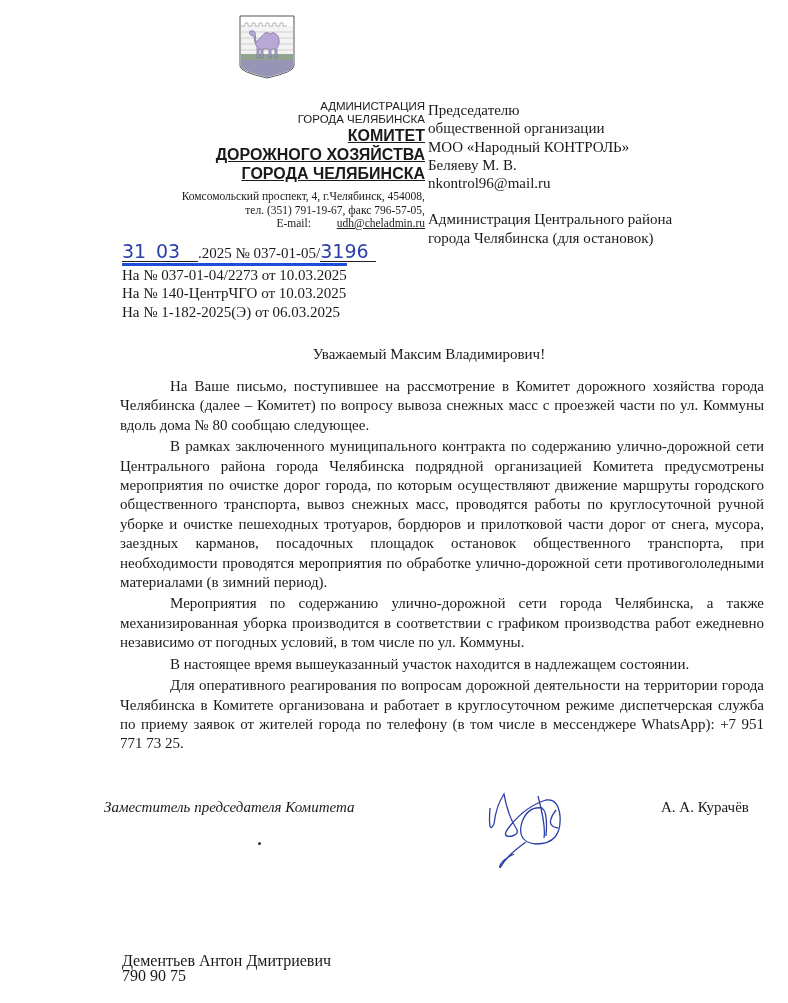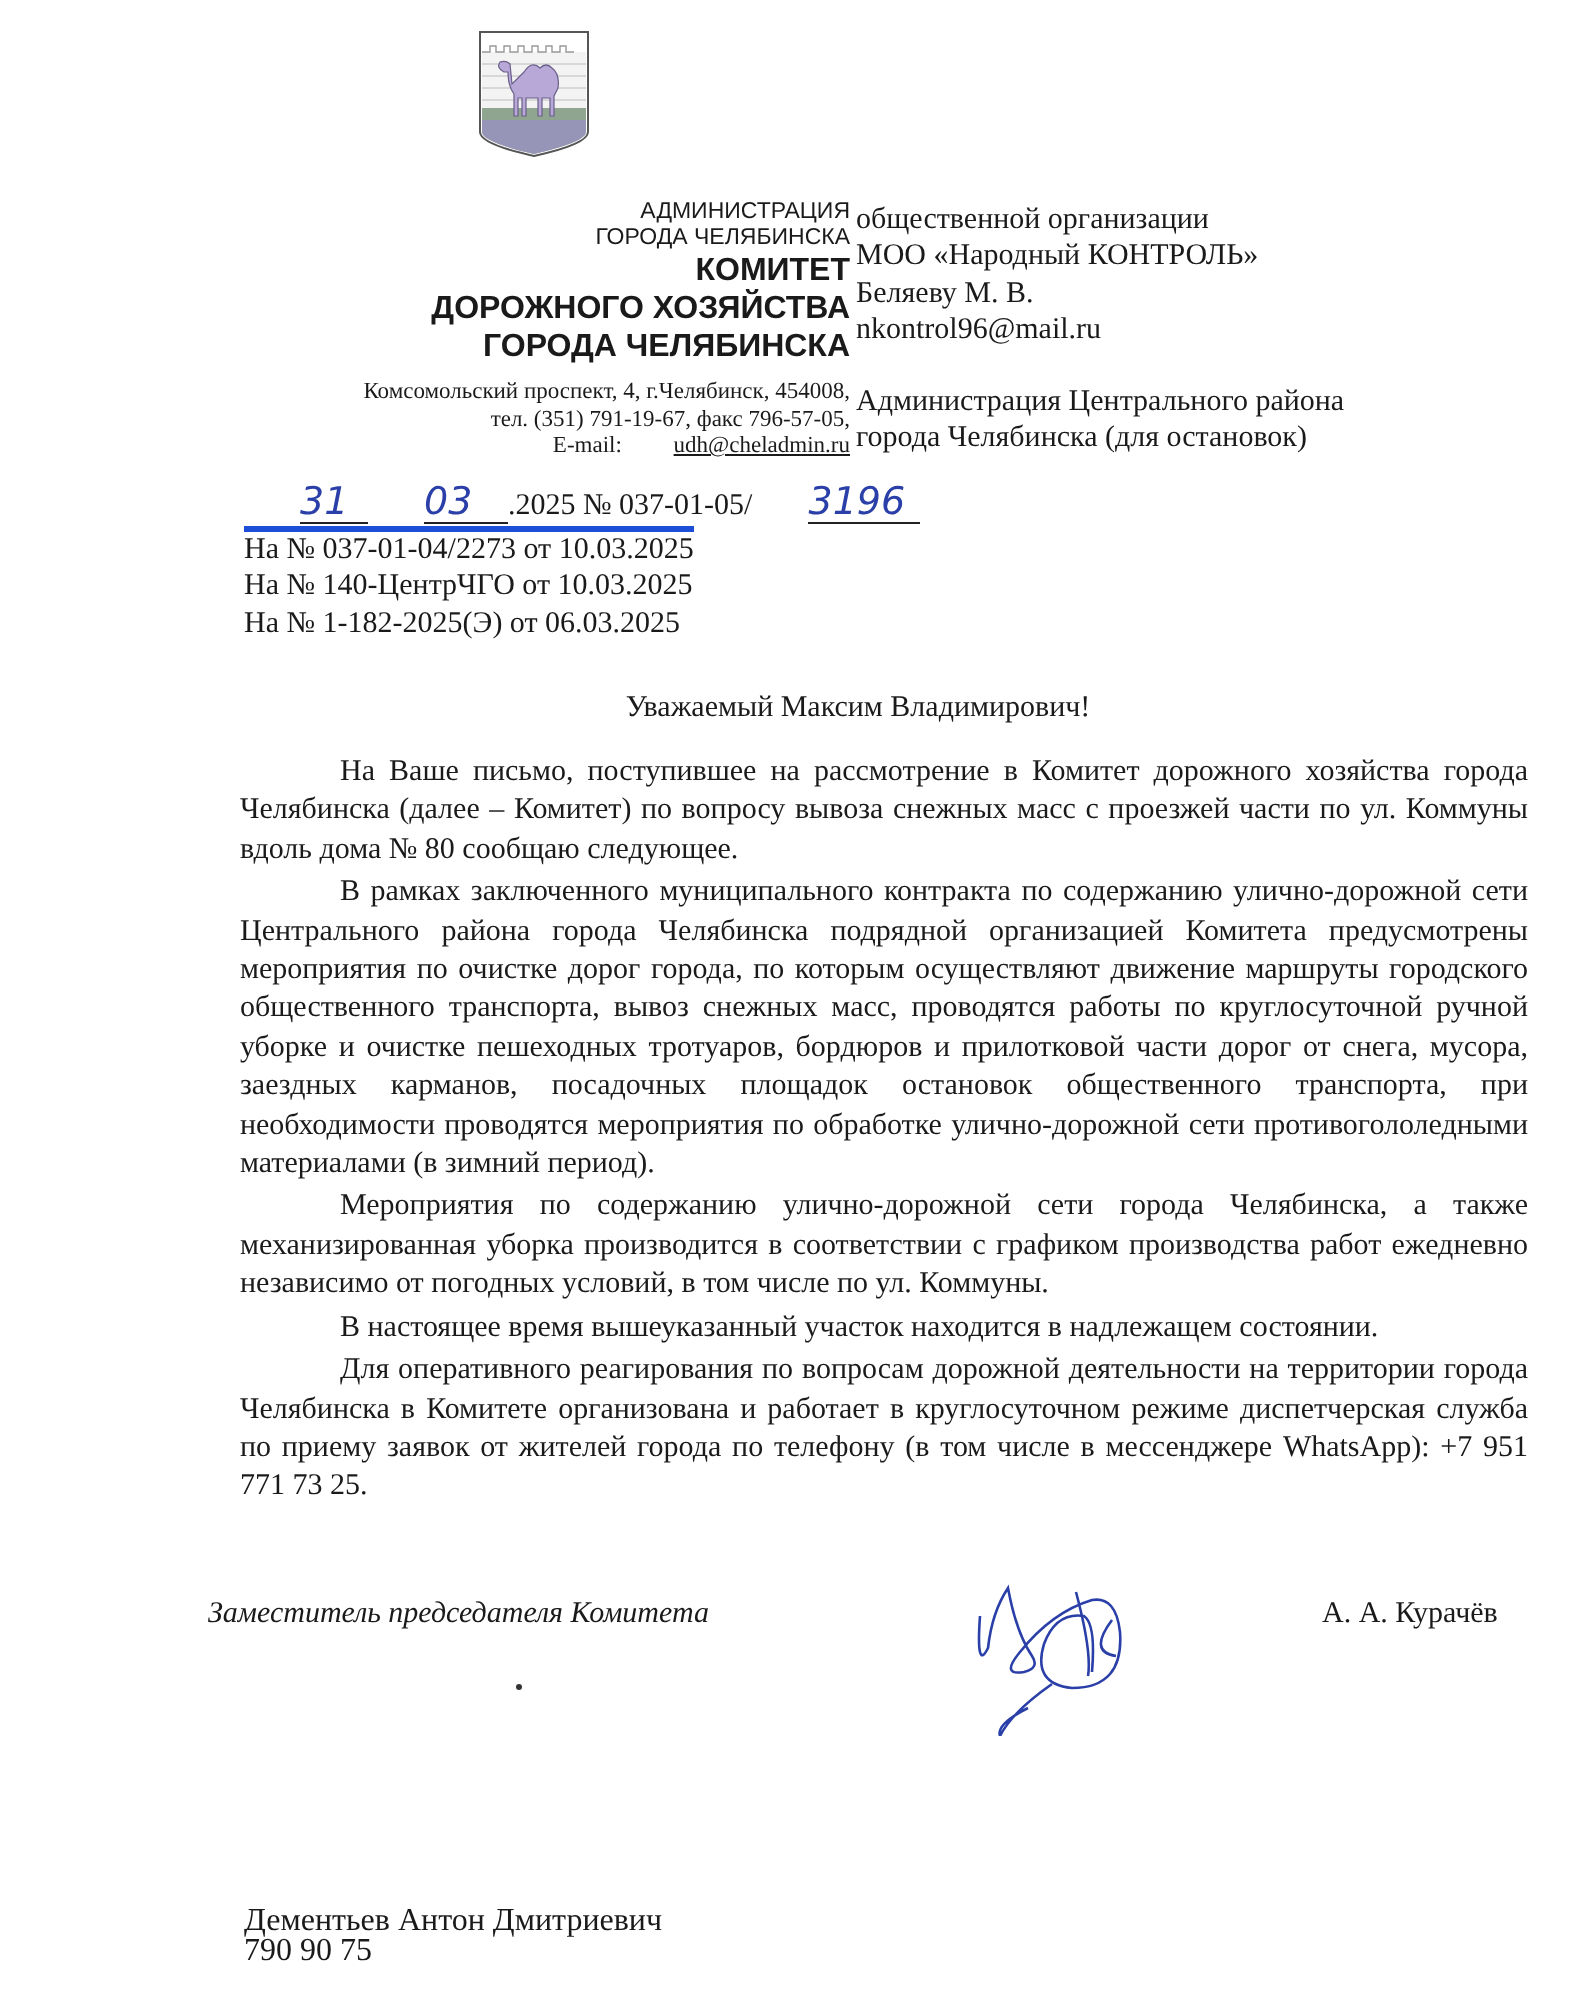--- a/index.html
+++ b/index.html
@@ -3,27 +3,27 @@
 <meta charset="utf-8">
 <style>
   html, body { margin: 0; padding: 0; background: #ffffff; }
   body { width: 788px; height: 1003px; position: relative; overflow: hidden;
          font-family: "Liberation Serif", serif; color: #1a1a1a; }
   .abs { position: absolute; }
   .emblem { left: 238px; top: 14px; width: 58px; height: 66px; }
   .org { left: 120px; top: 100px; width: 305px; text-align: right;
          font-family: "Liberation Sans", sans-serif; }
   .org .small { font-size: 11.5px; line-height: 13px; }
-  .org .big { font-size: 16px; font-weight: bold; line-height: 19px; }
+  .org .big { font-size: 16px; font-weight: bold; line-height: 19px; text-decoration: underline; }
   .org .addr { font-family: "Liberation Serif", serif; font-size: 11.5px; line-height: 13.5px; margin-top: 7px; }
   .org .addr u { text-decoration: underline; padding-left: 23px; }
   .recip { left: 428px; top: 101px; font-size: 15px; line-height: 18.3px; }
   .recip .gap { height: 18px; }
   .regline { left: 122px; top: 242px; font-size: 15px; line-height: 18.5px; }
-  .hand { font-family: "DejaVu Sans", sans-serif; font-style: italic; color: #2a3fa8; font-size: 19px; margin-left: 28px; }
+  .hand { font-family: "DejaVu Sans", sans-serif; color: #2a3fa8; font-size: 19px; }
   .uline { display: inline-block; border-bottom: 1px solid #222; }
   .salutation { left: 0; width: 788px; top: 346px; text-align: center; font-size: 15px; padding-left: 70px; box-sizing: border-box; }
   .body { left: 120px; top: 377px; width: 644px; font-size: 15px; line-height: 19.4px; text-align: justify; }
   .body p { margin: 0 0 2px 0; text-indent: 50px; }
   .sig-title { left: 104px; top: 799px; font-size: 15px; font-style: italic; }
   .sig-name { left: 661px; top: 799px; font-size: 15px; }
   .signature { left: 486px; top: 786px; width: 100px; height: 82px; }
   .dot { left: 258px; top: 842px; width: 3px; height: 3px; background: #333; border-radius: 50%; }
   .exec { left: 122px; top: 953px; font-size: 16px; line-height: 15px; }
 </style>
@@ -54,20 +54,21 @@
   <div class="big">ДОРОЖНОГО ХОЗЯЙСТВА</div>
   <div class="big">ГОРОДА ЧЕЛЯБИНСКА</div>
   <div class="addr">
     <div>Комсомольский проспект, 4, г.Челябинск, 454008,</div>
     <div>тел. (351) 791-19-67, факс 796-57-05,</div>
     <div><span>E-mail: </span><u>udh@cheladmin.ru</u></div>
   </div>
 </div>
 
 <div class="abs recip">
+  <div>Председателю</div>
   <div>общественной организации</div>
   <div>МОО «Народный КОНТРОЛЬ»</div>
   <div>Беляеву М. В.</div>
   <div>nkontrol96@mail.ru</div>
   <div class="gap"></div>
   <div>Администрация Центрального района</div>
   <div>города Челябинска (для остановок)</div>
 </div>
 
 <div class="abs regline">

